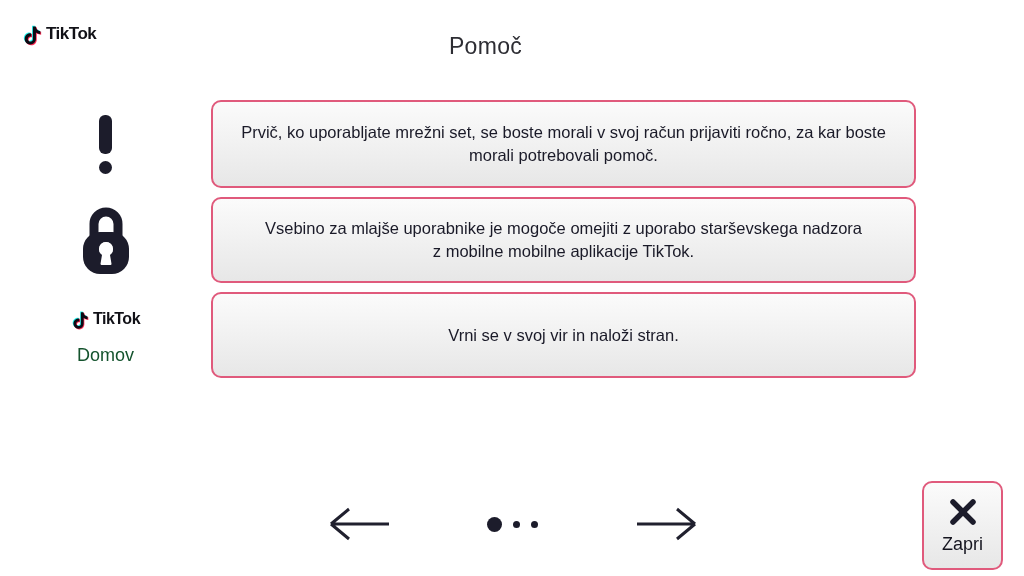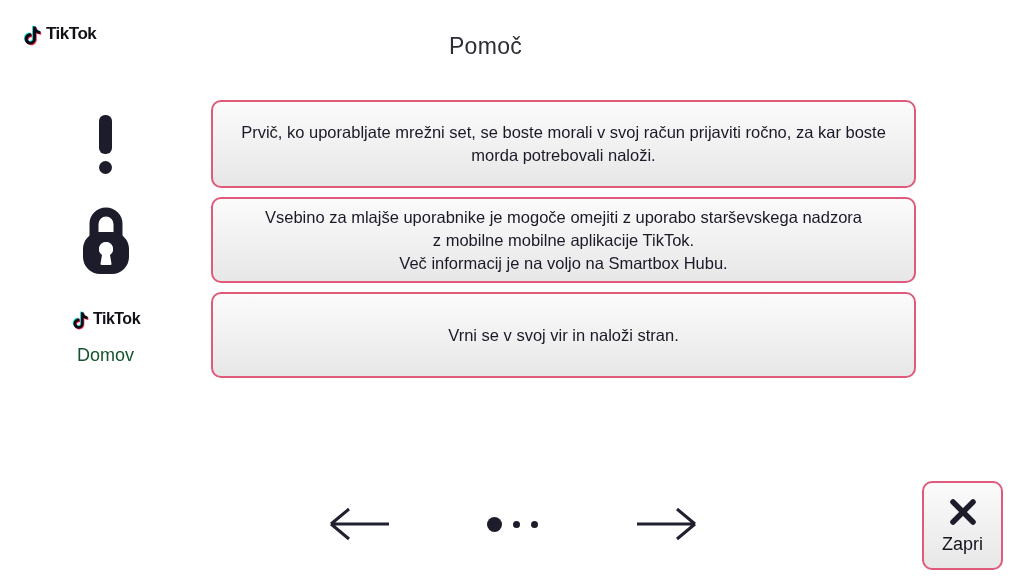--- a/index.html
+++ b/index.html
@@ -111,38 +111,37 @@
 
 <div class="help-row row-1">
   <div class="icon-col">
     <div class="excl">
       <div class="bar"></div>
         <div class="dot"></div>
     </div>
   </div>
   <div class="text-box">
     <div>Prvič, ko uporabljate mrežni set, se boste morali v svoj račun prijaviti ročno, za kar boste</div>
-    <div>morda potrebovali naloži.</div>
+    <div>morali potrebovali pomoč.</div>
   </div>
 </div>
 
 <div class="help-row row-2">
   <div class="icon-col">
     <svg width="50" height="72" viewBox="0 0 50 72">
       <path d="M13 34 V20 a12 12 0 0 1 24 0 V34" fill="none" stroke="#1c1c2b" stroke-width="9"></path>
       <rect x="2" y="28" width="46" height="42" rx="17" fill="#1c1c2b"></rect>
       <circle cx="25" cy="45" r="7" fill="#ffffff"></circle>
       <path d="M22.5 48 L20.5 60 L29.5 60 L27.5 48 Z" fill="#ffffff" stroke="#ffffff" stroke-width="2" stroke-linejoin="round"></path>
       <circle cx="25" cy="45" r="7" fill="#ffffff"></circle>
     </svg>
   </div>
   <div class="text-box">
     <div>Vsebino za mlajše uporabnike je mogoče omejiti z uporabo starševskega nadzora</div>
     <div>z mobilne mobilne aplikacije TikTok.</div>
-    <div>Več informacij je na voljo na Smartbox Hubu.</div>
   </div>
 </div>
 
 <div class="help-row row-3">
   <div class="icon-col">
     <div class="home-stack">
       <div class="brand-logo" style="position:static">
         <svg class="note" width="19" height="21" viewBox="-2 -2 28 28">
             <use href="#tiktok-note"></use>
           </svg>

